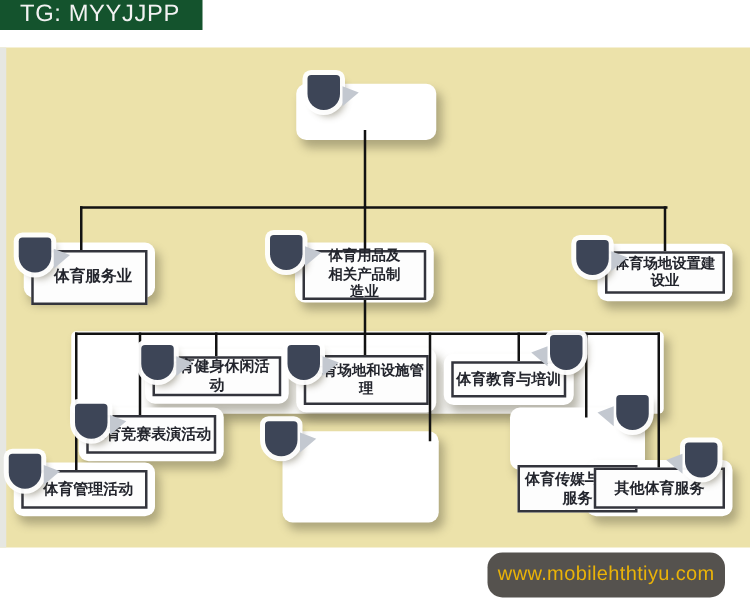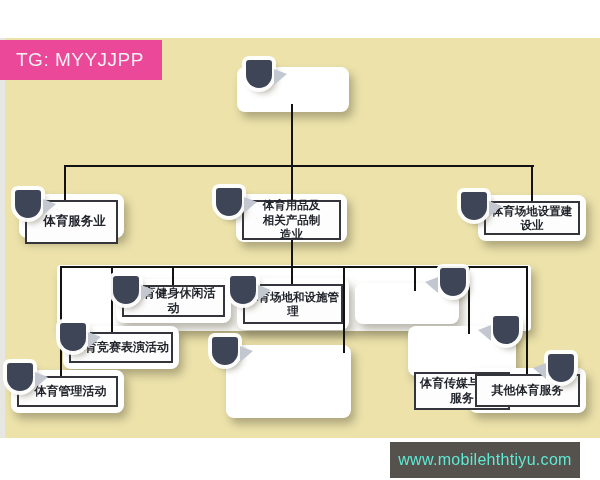--- a/index.html
+++ b/index.html
@@ -3,28 +3,28 @@
 <meta charset="utf-8">
 <style>
   html,body{margin:0;padding:0;background:#ffffff;}
   #screen{
     position:relative;width:600px;height:480px;overflow:hidden;
     font-family:"Liberation Sans","DejaVu Sans",sans-serif;
     background:#ffffff;
   }
   
   .topbar{
-    position:absolute;left:0;top:0;height:40px;background:#ec4899;
+    position:absolute;left:0;top:0;height:24px;background:#14532d;
     color:#f2f2f2;font-size:19px;display:flex;align-items:center;
-    padding:0 18px 0 16px;letter-spacing:.5px;z-index:6;margin-top:40px;
+    padding:0 18px 0 16px;letter-spacing:.5px;z-index:6;
   }
   .bottombar{
     position:absolute;left:390px;top:442px;width:190px;height:36px;background:#55524E;
-    color:#5eead4;font-size:16px;display:flex;align-items:center;justify-content:center;
-    letter-spacing:.3px;z-index:6;
+    color:#eab308;font-size:16px;display:flex;align-items:center;justify-content:center;
+    letter-spacing:.3px;z-index:6;border-radius:12px;
   }
   
   .tan{position:absolute;left:0;top:38px;width:600px;height:400px;background:#ECE2AA;}
   .edge-strip{position:absolute;left:0;top:38px;width:5px;height:400px;background:#e6e7e2;}
   
   .panel,.halo{position:absolute;background:#ffffff;border-radius:8px;z-index:1;
     box-shadow:4px 6px 8px rgba(100,95,70,.45);}
   .panel{border-radius:4px;}
   
   .cline{position:absolute;background:#121212;z-index:2;}
@@ -125,20 +125,23 @@
     </div>
   <div class="node n4">
       <span>体育场地设置建设业</span>
     </div>
   <div class="node n5">
       <span>体育健身休闲活动</span>
     </div>
   <div class="node n6">
       <span>体育场地和设施管理</span>
     </div>
+  <div class="node n7">
+      <span>体育教育与培训</span>
+    </div>
   <div class="node n8">
       <span>体育竞赛表演活动</span>
     </div>
   <div class="node n9">
       <span>体育传媒与信息服务</span>
     </div>
   <div class="node n11">
       <span>体育管理活动</span>
     </div>
   <div class="node n12">

